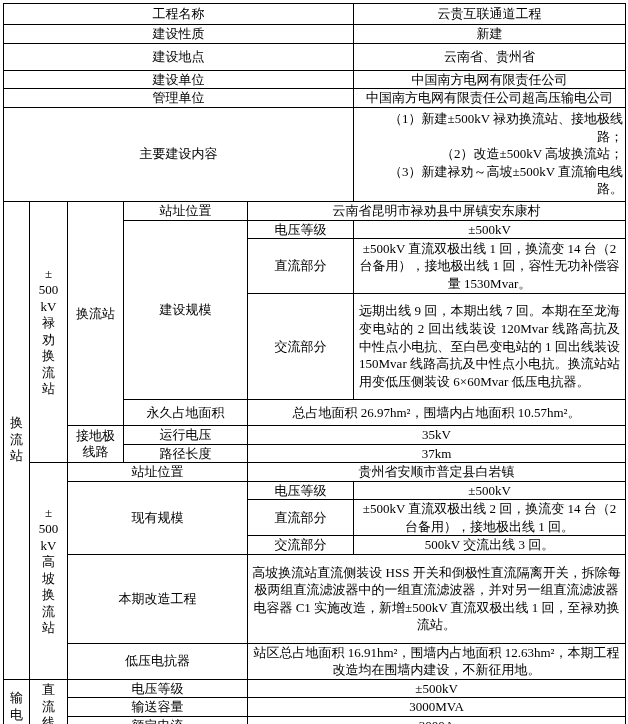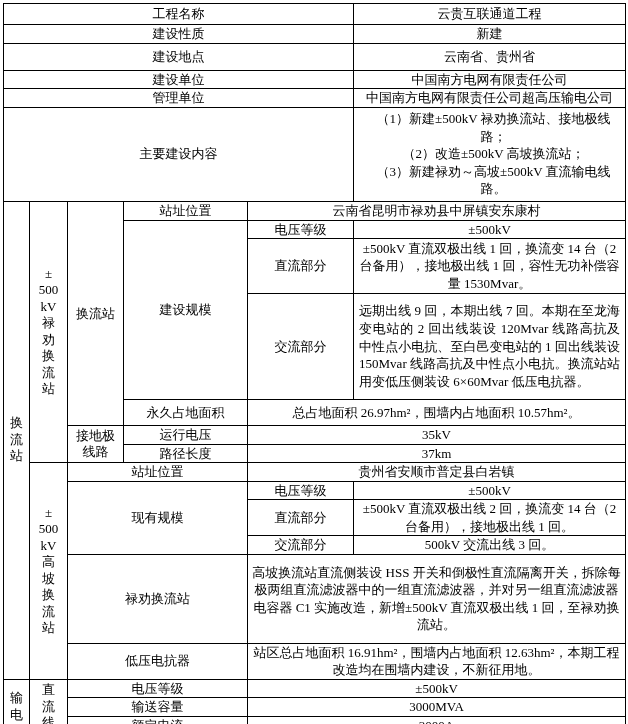--- a/index.html
+++ b/index.html
@@ -30,21 +30,21 @@
     padding: 0 2px;
     overflow: hidden;
     word-break: break-word;
   }
   td.vlbl {
     white-space: pre-line;
     line-height: 16.5px;
     padding: 0;
   }
   td.pre-left {
-    text-align: center;
+    text-align: right;
     white-space: pre-line;
     padding-left: 10px;
   }
   td.just {
     text-align: justify;
     padding: 0 5px;
     line-height: 17.8px;
   }
   td.val2 {
     padding: 0 4px;
@@ -154,21 +154,21 @@
     </tr>
     <tr style="height:36px">
       <td>直流部分</td>
       <td class="val2">±500kV 直流双极出线 2 回，换流变 14 台（2 台备用），接地极出线 1 回。</td>
     </tr>
     <tr style="height:18px">
       <td>交流部分</td>
       <td>500kV 交流出线 3 回。</td>
     </tr>
     <tr style="height:89px">
-      <td colspan="2">禄劝换流站</td>
+      <td colspan="2">本期改造工程</td>
       <td colspan="2" class="val2">高坡换流站直流侧装设 HSS 开关和倒极性直流隔离开关，拆除每极两组直流滤波器中的一组直流滤波器，并对另一组直流滤波器电容器 C1 实施改造，新增±500kV 直流双极出线 1 回，至禄劝换流站。</td>
     </tr>
     <tr style="height:36px">
       <td colspan="2">低压电抗器</td>
       <td colspan="2" class="val2">站区总占地面积 16.91hm²，围墙内占地面积 12.63hm²，本期工程改造均在围墙内建设，不新征用地。</td>
     </tr>
 
     <tr style="height:17px">
       <td rowspan="3" class="vlbl">输
 电</td>

